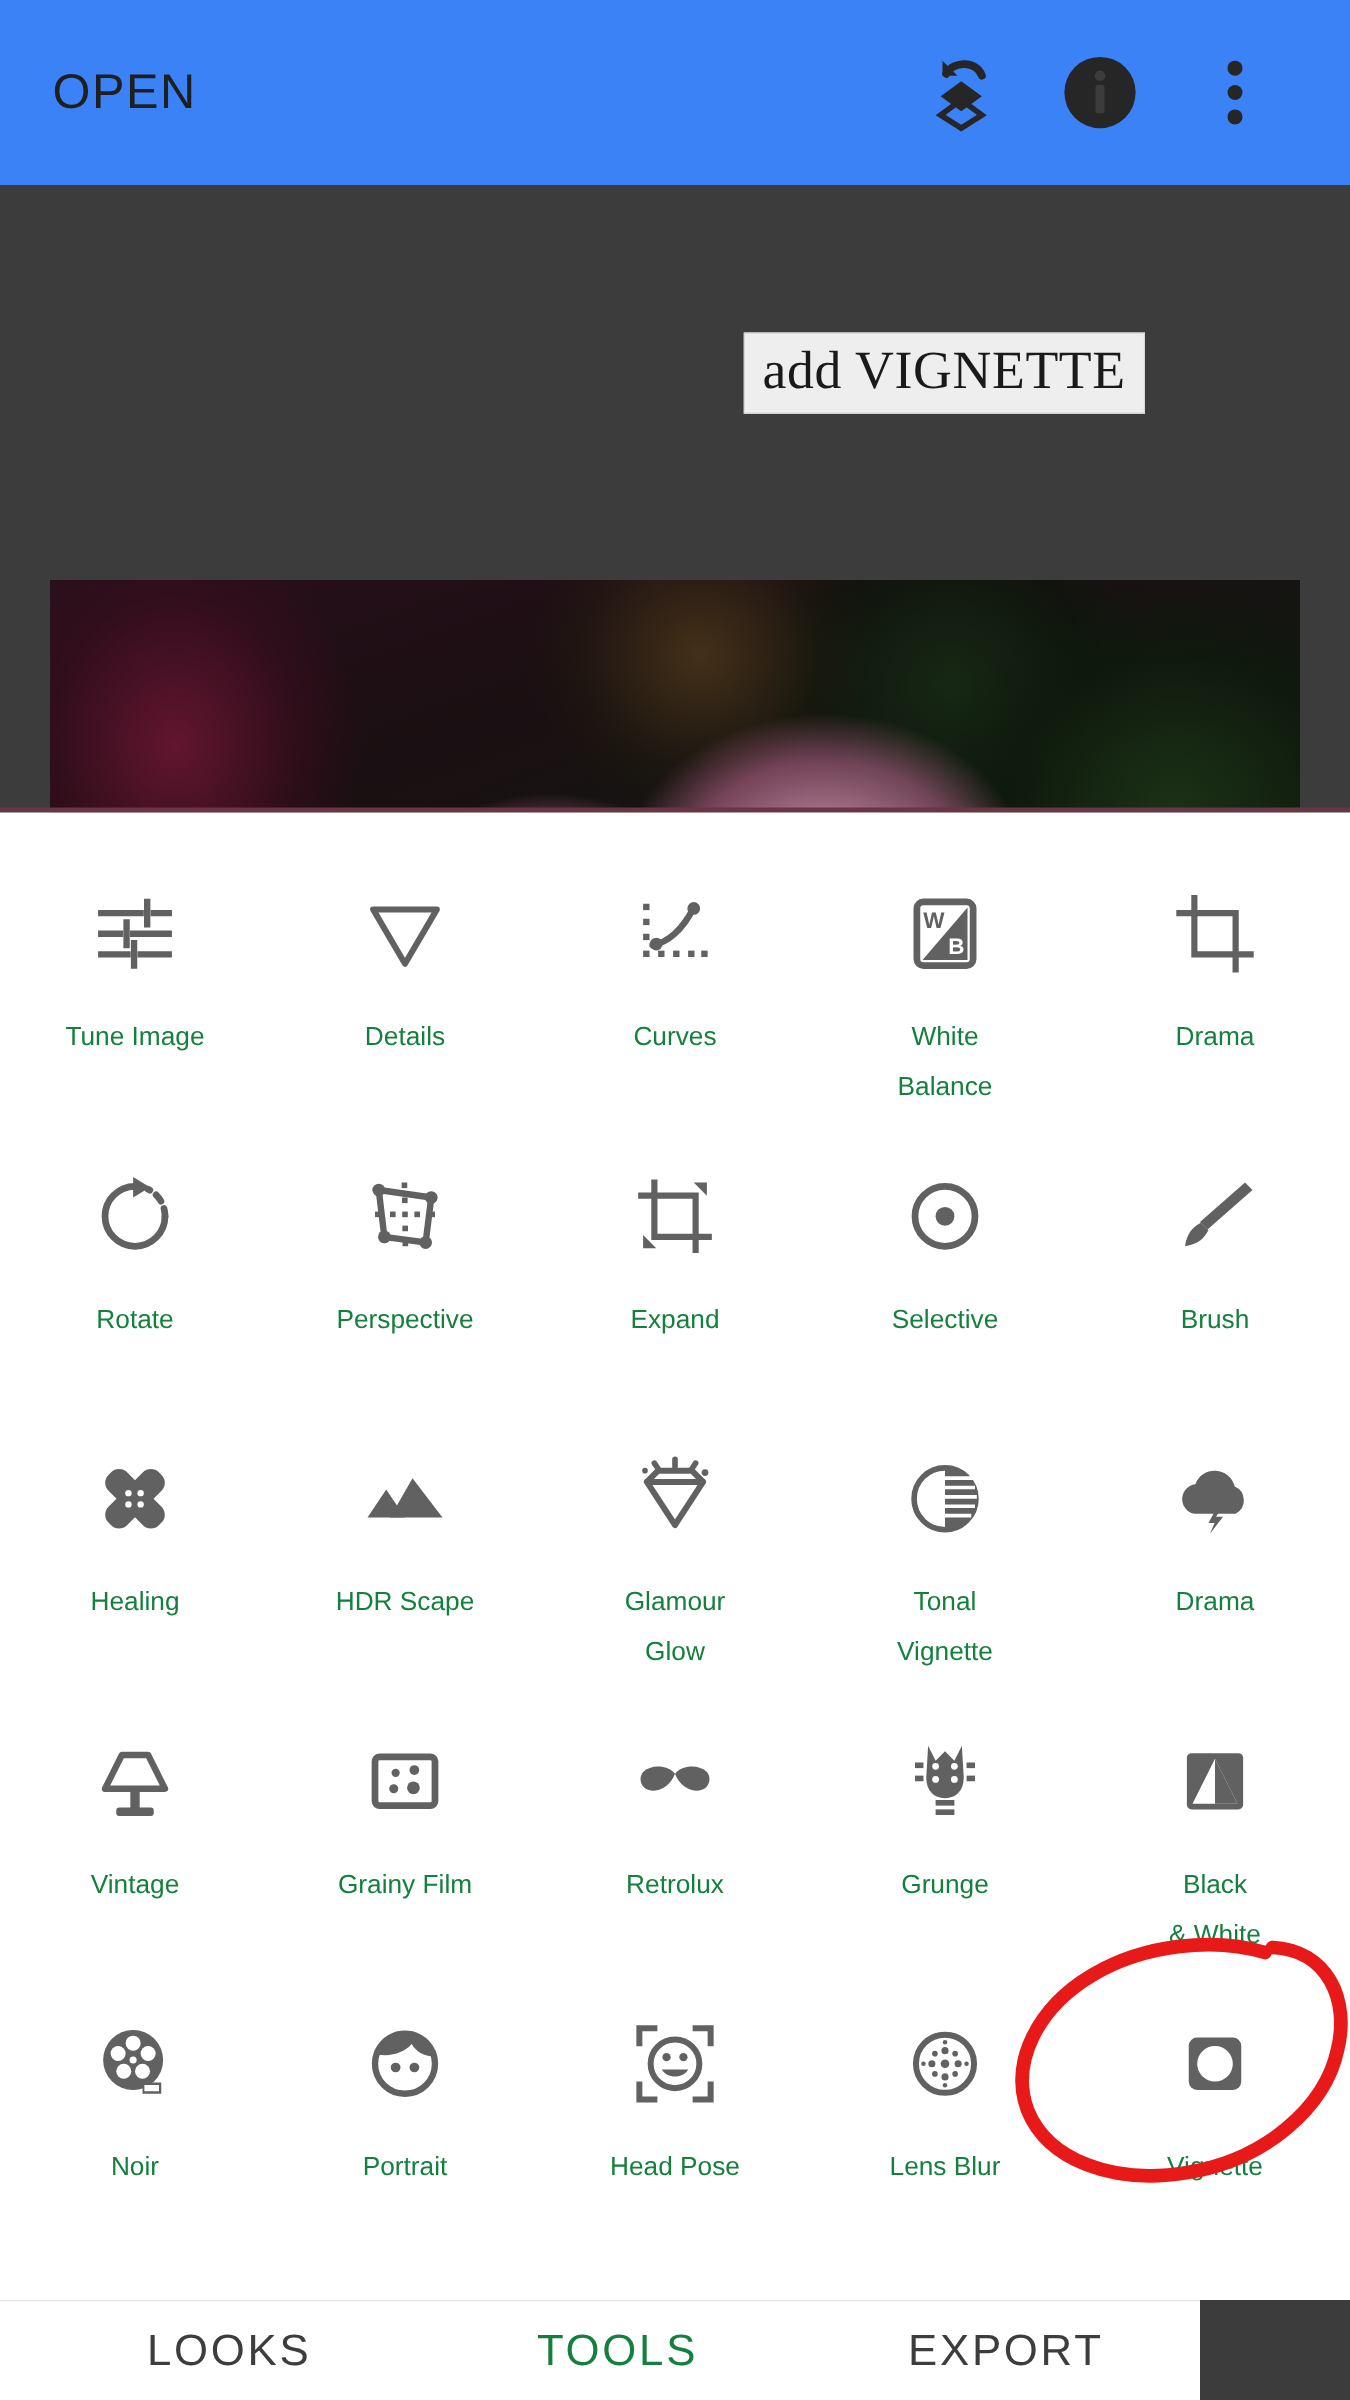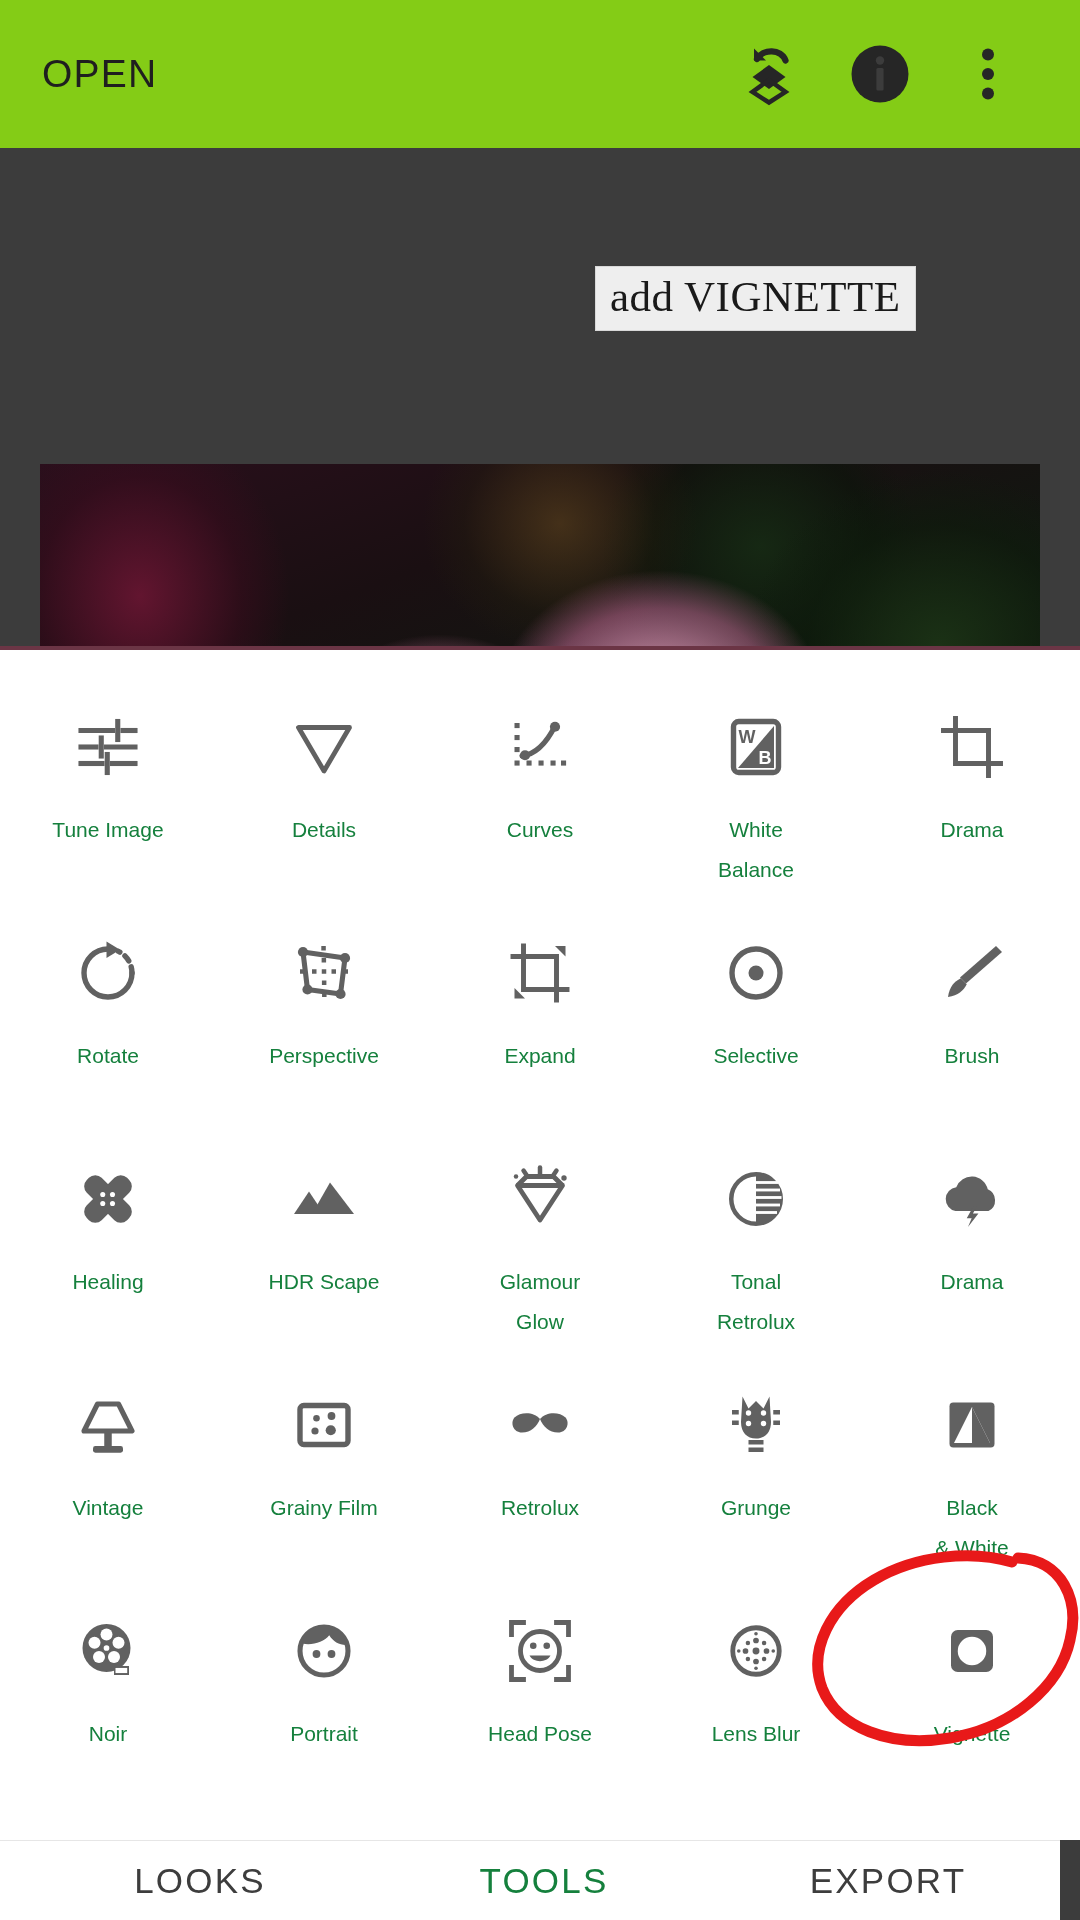--- a/index.html
+++ b/index.html
@@ -19,21 +19,21 @@
     background: #3c3c3c;
     overflow: hidden;
   }
 
   
   .topbar {
     position: absolute;
     top: 0; left: 0;
     width: 1080px;
     height: 148px;
-    background: #84cc16;
+    background: #3b82f6;
     display: flex;
     align-items: center;
     padding: 0 38px 0 42px;
   }
   .open-label {
     font-size: 39px;
     letter-spacing: 1.2px;
     color: #1f1f1f;
     font-weight: 400;
   }
@@ -155,21 +155,21 @@
     height: 212px;
     z-index: 50;
     pointer-events: none;
   }
 
   
   .tabbar {
     position: absolute;
     left: 0;
     bottom: 0;
-    width: 1060px;
+    width: 960px;
     height: 80px;
     background: #ffffff;
     border-top: 1px solid #e6e6e6;
     display: flex;
     align-items: center;
     padding-left: 28px;
   }
   .tab {
     flex: 1 1 0;
     text-align: center;
@@ -428,21 +428,21 @@
             <g stroke="#ffffff" stroke-width="1.9">
               <line x1="24" y1="13" x2="39" y2="13"></line>
               <line x1="24" y1="18" x2="40" y2="18"></line>
               <line x1="24" y1="23" x2="41" y2="23"></line>
               <line x1="24" y1="28" x2="40" y2="28"></line>
               <line x1="24" y1="33" x2="38" y2="33"></line>
             </g>
           </svg>
         </div>
         <div class="tool-label">Tonal
-Retrolux</div>
+Vignette</div>
       </div>
 
       <div class="tool">
         <div class="tool-icon">
           <svg width="72" height="72" viewBox="0 0 48 48">
             <path d="M13 32 A8 8 0 0 1 13.5 16.2 A11 11 0 0 1 34.5 17.5 A8 8 0 0 1 35 32 Z" fill="#616161"></path>
             <path d="M25 31 L19.5 41 L23.5 41 L20.5 48 L29 37 L24.5 37 L28 31 Z" fill="#616161" transform="scale(0.82) translate(5.5 4)"></path>
           </svg>
         </div>
         <div class="tool-label">Drama</div>

